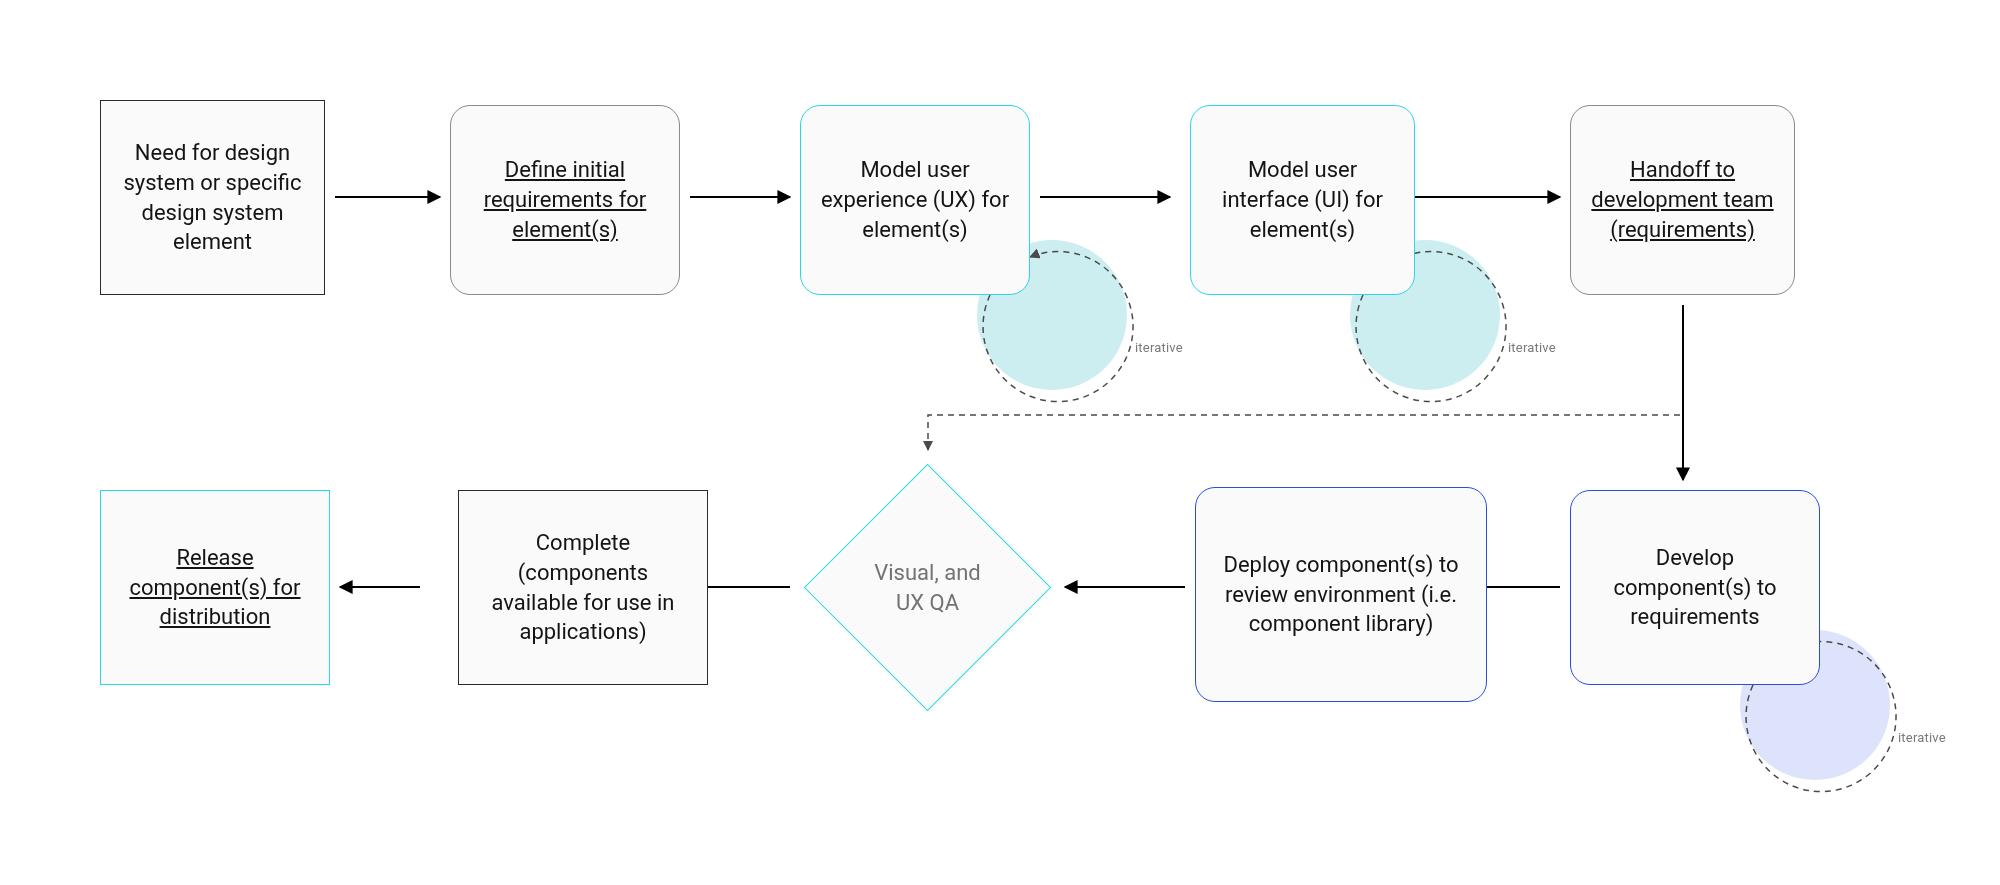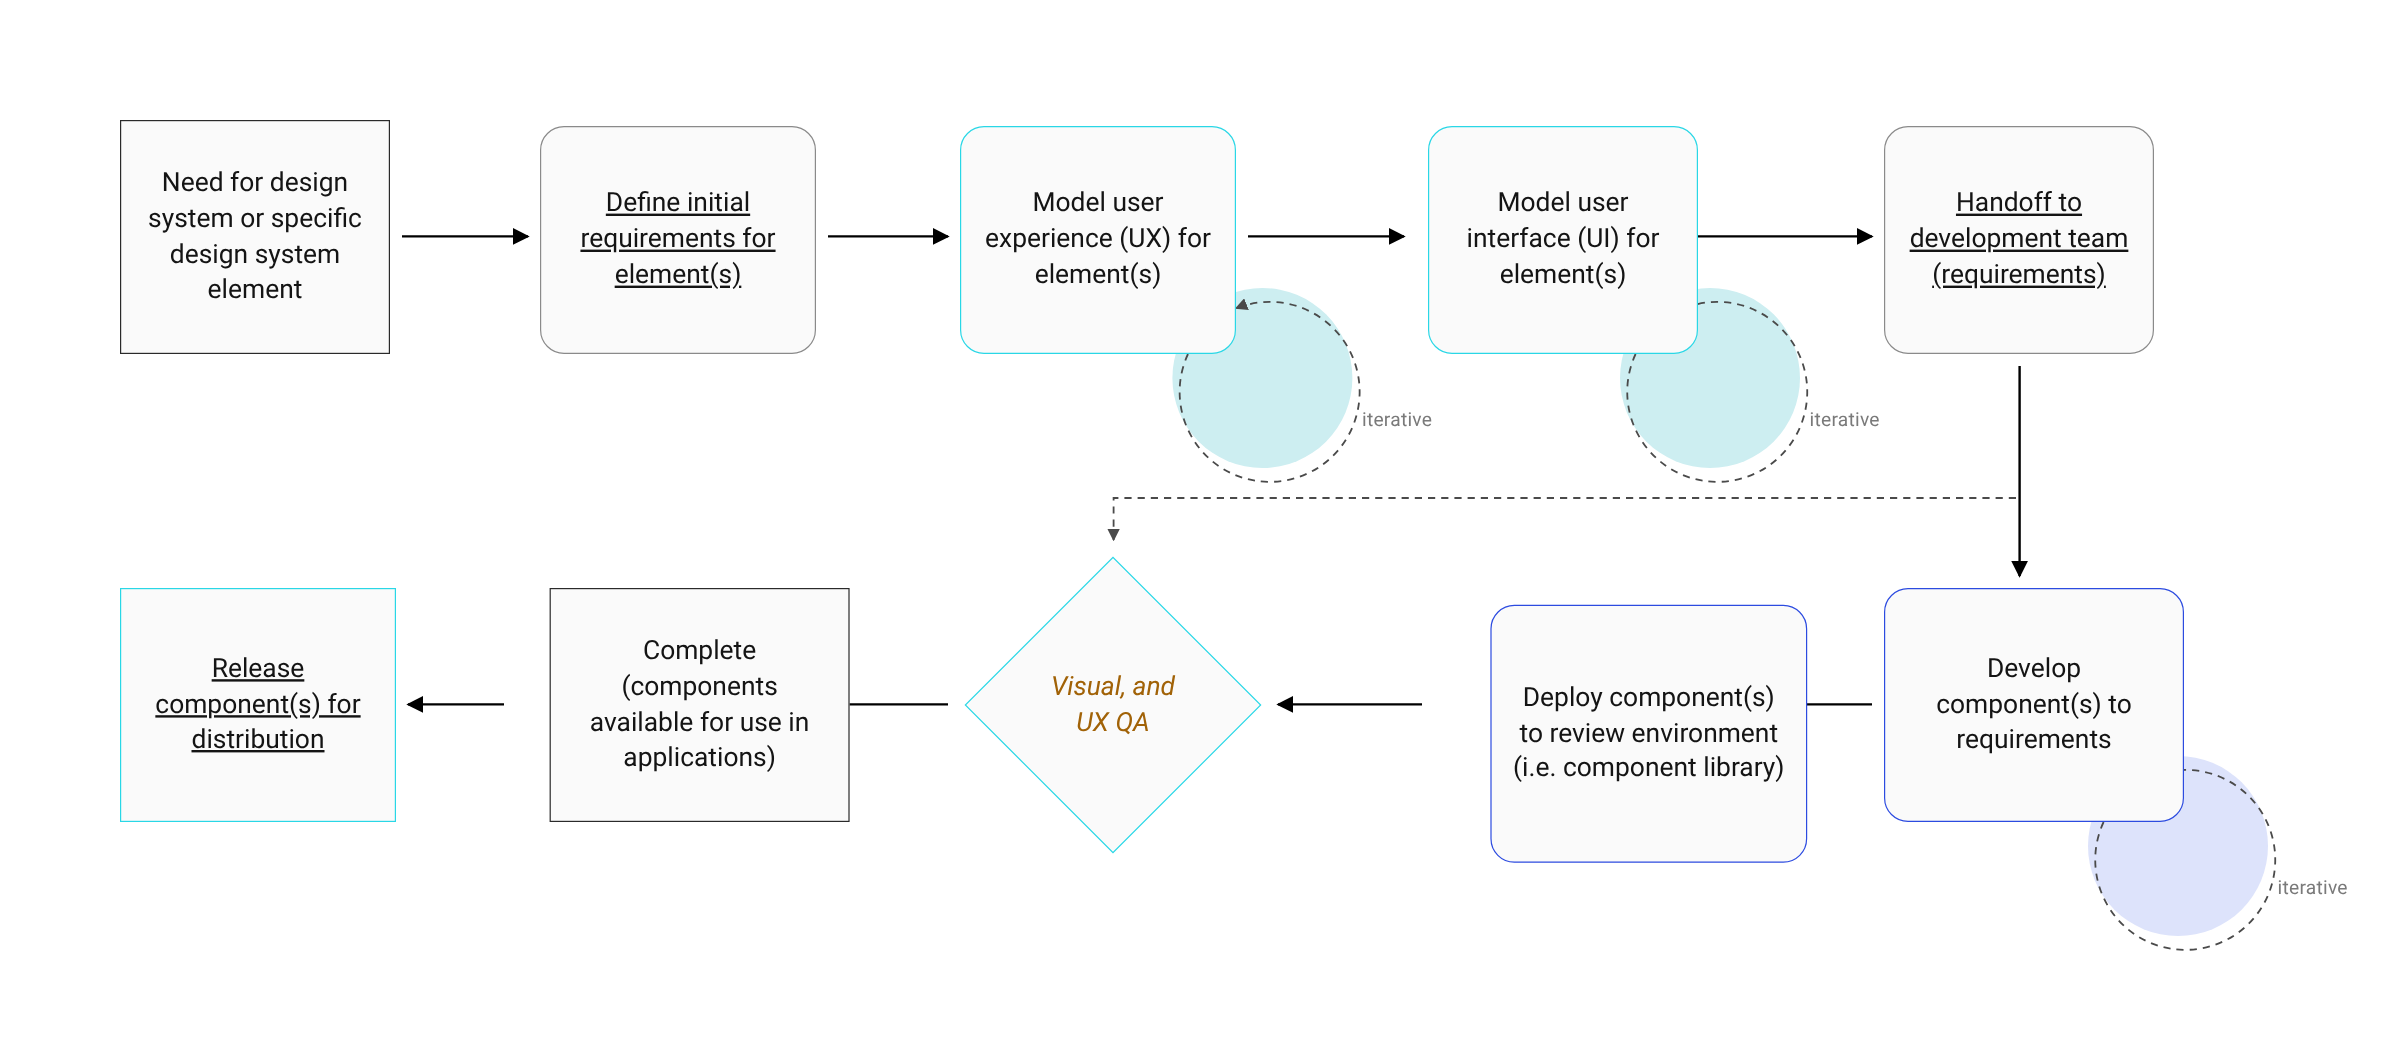--- a/index.html
+++ b/index.html
@@ -53,27 +53,26 @@
     transform: rotate(45deg);
     border: 1.5px solid #29d7e6;
     background: #fafafa;
     box-sizing: border-box;
   }
   .diamond-label {
     position: relative;
     z-index: 1;
     font-size: 22px;
     line-height: 1.35;
-    color: #a16207;
+    color: #737373;
     padding: 0 30px;
-    font-style: italic;
   }
   .iter-label {
     position: absolute;
-    font-size: 16px;
+    font-size: 13px;
     color: #7a7a7a;
     letter-spacing: 0.2px;
   }
 </style>
 </head>
 <body>
 
 <div class="canvas">
 
   <svg class="bg" viewBox="0 0 2000 885">
@@ -129,21 +128,21 @@
 
   <div class="node rounded" style="left:1570px; top:105px; width:225px; height:190px;">
     <span>Handoff to development team (requirements)</span>
   </div>
 
   <div class="node blue" style="left:1570px; top:490px; width:250px; height:195px;">
     <span>Develop component(s) to requirements</span>
   </div>
   <span class="iter-label" style="left:1898px; top:730px;">iterative</span>
 
-  <div class="node blue" style="left:1195px; top:504px; width:264px; height:215px;margin-left:47px;">
+  <div class="node blue" style="left:1195px; top:487px; width:292px; height:215px;">
     <span>Deploy component(s) to review environment (i.e. component library)</span>
   </div>
 
   <div class="diamond-wrap" style="left:840px; top:500px; width:175px; height:175px;">
     <div class="diamond"></div>
     <span class="diamond-label">Visual, and UX QA</span>
   </div>
 
   <div class="node sharp" style="left:430px; top:490px; width:250px; height:195px;margin-left:28px;">
     <span>Complete (components available for use in applications)</span>

